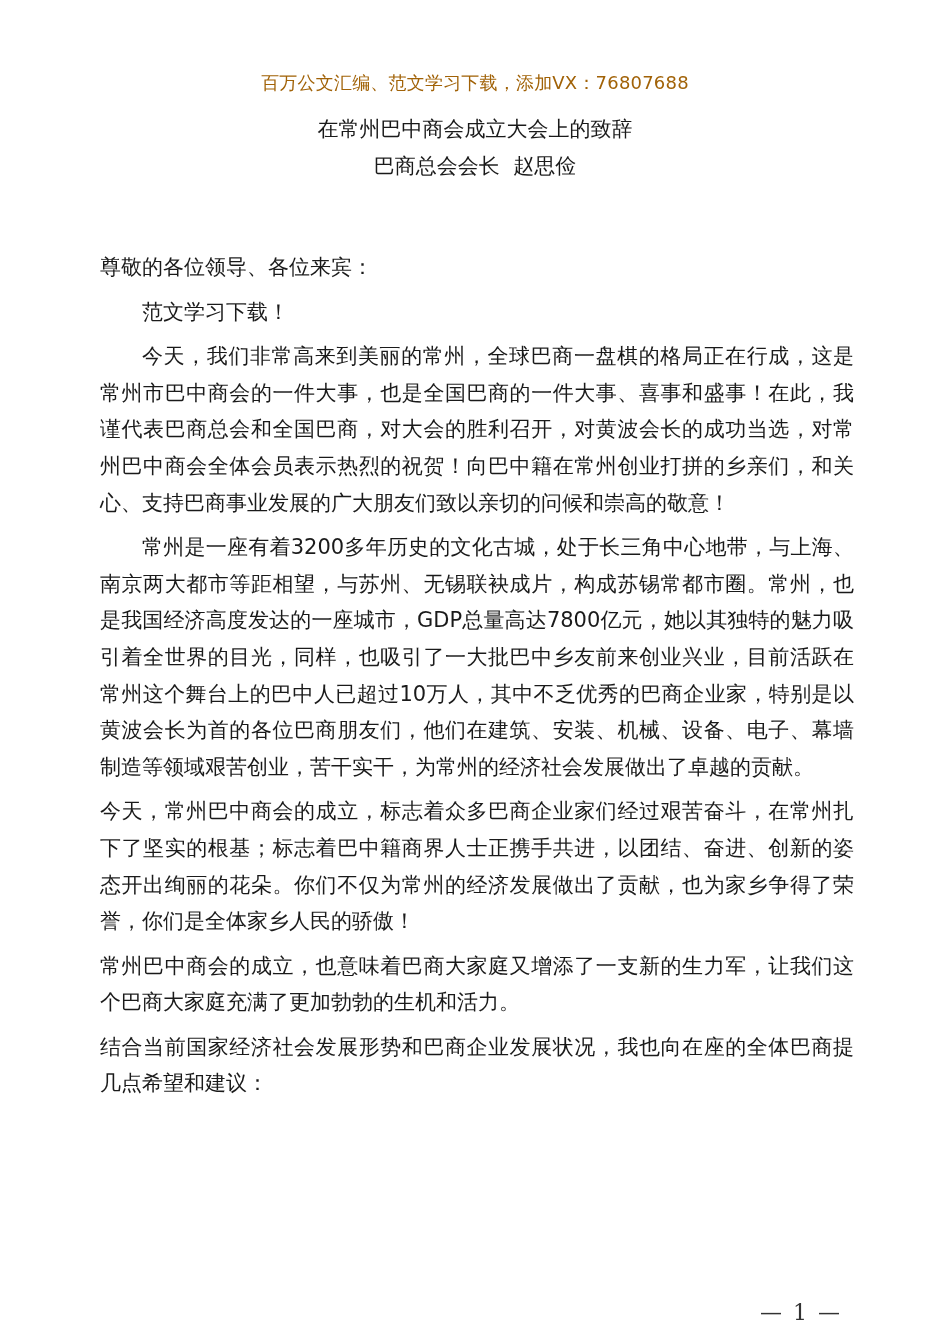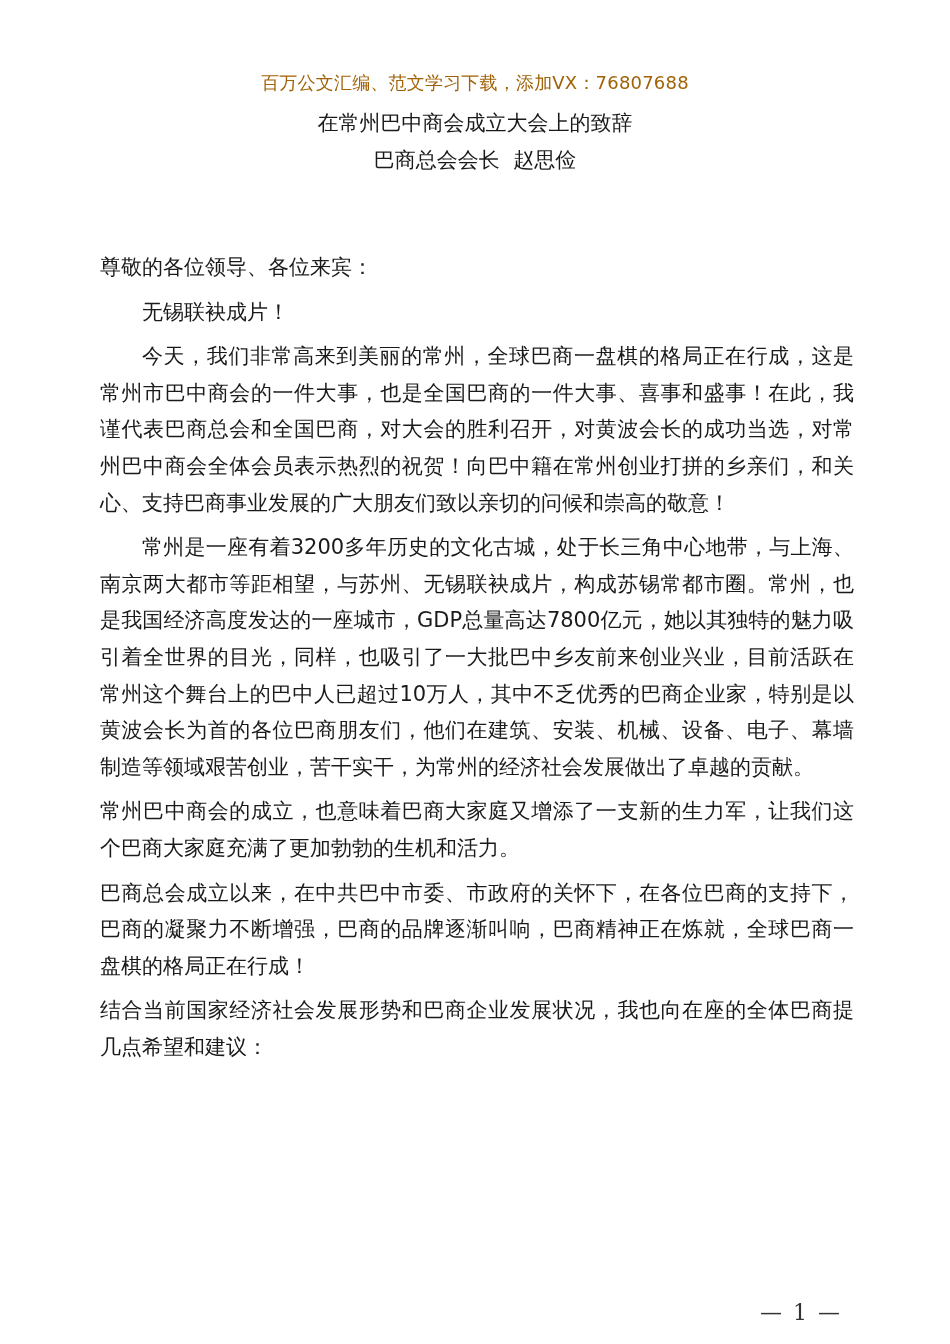--- a/index.html
+++ b/index.html
@@ -1,40 +1,40 @@
 <!DOCTYPE html>
 <html><head>
 <meta charset="utf-8">
 <style>
   html, body { margin: 0; padding: 0; background: #ffffff; }
   body { width: 950px; height: 1344px; position: relative; overflow: hidden;
          font-family: "DejaVu Sans", "Liberation Sans", sans-serif; color: #1a1a1a; }
   .watermark { position: absolute; left: 0; width: 950px; top: 46px; text-align: center;
                font-size: 18px; color: #a16207; letter-spacing: 0.2px; margin-top: 25px; }
-  .title-block { position: absolute; left: 0; width: 950px; top: 105px; text-align: center; }
+  .title-block { position: absolute; left: 0; width: 950px; top: 111px; text-align: center; }
   .title-line { font-size: 21px; line-height: 37px; height: 37px; }
   .body { position: absolute; left: 92px; top: 241px; width: 770px; font-size: 21px; line-height: 36.6px; }
   .p { margin: 8px; text-align: justify; }
   .p.indent { text-indent: 42px; }
   .page-num { position: absolute; left: 760px; top: 1300px; font-family: "DejaVu Serif", serif;
               font-size: 22px; color: #333; letter-spacing: 2px; }
 </style>
 </head>
 <body>
 
 <div class="watermark">百万公文汇编、范文学习下载，添加VX：76807688</div>
 
 <div class="title-block">
   <div class="title-line">在常州巴中商会成立大会上的致辞</div>
   <div class="title-line" style="white-space:pre;">巴商总会会长  赵思俭</div>
 </div>
 
 <div class="body">
   <p class="p">尊敬的各位领导、各位来宾：</p>
-  <p class="p indent">无锡联袂成片！</p>
+  <p class="p indent">范文学习下载！</p>
   <p class="p indent">今天，我们非常高来到美丽的常州，全球巴商一盘棋的格局正在行成，这是常州市巴中商会的一件大事，也是全国巴商的一件大事、喜事和盛事！在此，我谨代表巴商总会和全国巴商，对大会的胜利召开，对黄波会长的成功当选，对常州巴中商会全体会员表示热烈的祝贺！向巴中籍在常州创业打拼的乡亲们，和关心、支持巴商事业发展的广大朋友们致以亲切的问候和崇高的敬意！</p>
   <p class="p indent">常州是一座有着3200多年历史的文化古城，处于长三角中心地带，与上海、南京两大都市等距相望，与苏州、无锡联袂成片，构成苏锡常都市圈。常州，也是我国经济高度发达的一座城市，GDP总量高达7800亿元，她以其独特的魅力吸引着全世界的目光，同样，也吸引了一大批巴中乡友前来创业兴业，目前活跃在常州这个舞台上的巴中人已超过10万人，其中不乏优秀的巴商企业家，特别是以黄波会长为首的各位巴商朋友们，他们在建筑、安装、机械、设备、电子、幕墙制造等领域艰苦创业，苦干实干，为常州的经济社会发展做出了卓越的贡献。</p>
+  <p class="p">今天，常州巴中商会的成立，标志着众多巴商企业家们经过艰苦奋斗，在常州扎下了坚实的根基；标志着巴中籍商界人士正携手共进，以团结、奋进、创新的姿态开出绚丽的花朵。你们不仅为常州的经济发展做出了贡献，也为家乡争得了荣誉，你们是全体家乡人民的骄傲！</p>
   <p class="p">常州巴中商会的成立，也意味着巴商大家庭又增添了一支新的生力军，让我们这个巴商大家庭充满了更加勃勃的生机和活力。</p>
-  <p class="p">巴商总会成立以来，在中共巴中市委、市政府的关怀下，在各位巴商的支持下，巴商的凝聚力不断增强，巴商的品牌逐渐叫响，巴商精神正在炼就，全球巴商一盘棋的格局正在行成！</p>
   <p class="p">结合当前国家经济社会发展形势和巴商企业发展状况，我也向在座的全体巴商提几点希望和建议：</p>
 </div>
 
 <div class="page-num">— 1 —</div>
 
 </body></html>

